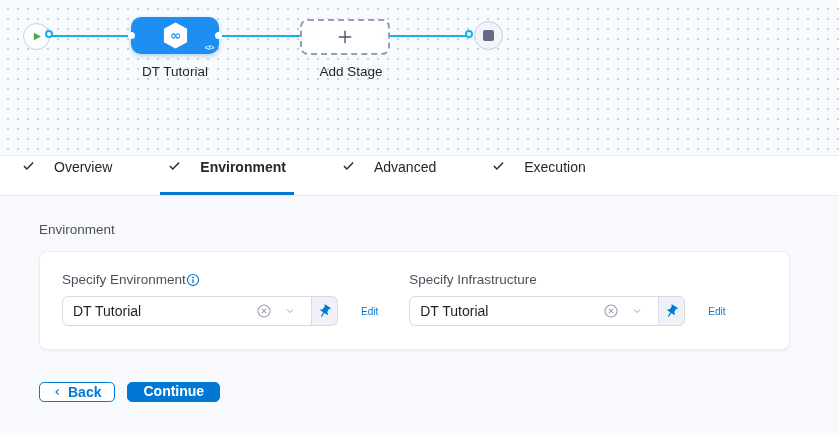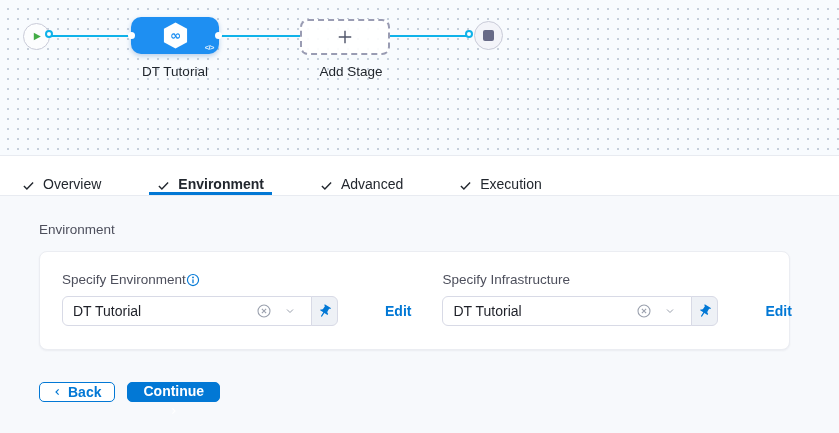--- a/index.html
+++ b/index.html
@@ -47,21 +47,21 @@
     background:#f3f4f9; border:1px solid #c9cbd8; display:flex; align-items:center; justify-content:center;
   }
   .stop-square { width:11px; height:11px; border-radius:2px; background:#676a87; }
 
   
   .tabbar {
     display:flex; align-items:stretch; height:41px; background:#fff;
     border-top:1px solid #e8ebf1; border-bottom:1px solid #e8ebf1; padding-left:14px;
   }
   .tab {
-    display:flex; align-items:flex-end; gap:8px; padding:3px 8px 0 8px; margin-right:40px;
+    display:flex; align-items:flex-start; gap:19px; padding:3px 8px 0 8px; margin-right:40px;
     border-bottom:3px solid rgba(0,0,0,0); font-size:14px; color:#22272e; cursor:pointer; white-space:nowrap;
   }
   .tab.active { border-bottom-color:#0278d5; font-weight:bold; }
 
   
   .content { height:237px; background:#f7f9fc; padding:26px 0 0 39px; }
   .section-title { font-size:13.5px; color:#4d4f5c; margin-bottom:14px; }
   .card {
     width:751px; height:99px; background:#fff; border:1px solid #ebedf2; border-radius:8px;
     box-shadow:0 1px 2px rgba(40,41,61,.06); padding:20px 22px; display:flex;
@@ -74,21 +74,21 @@
     width:250px; height:30px; border:1px solid #d8dae6; border-radius:6px 0 0 6px;
     padding:0 54px 0 10px; font-size:14px; color:#1e2028; background:#fff; outline:none;
     font-family:"Liberation Sans", sans-serif;
   }
   .combo .clear-pos { position:absolute; right:67px; top:7px; cursor:pointer; line-height:0; }
   .combo .chev-pos  { position:absolute; right:42px; top:9px; cursor:pointer; line-height:0; }
   .pin-btn {
     width:27px; height:30px; margin-left:-1px; background:#eef1f6; border:1px solid #d8dae6;
     border-radius:0 6px 6px 0; display:flex; align-items:center; justify-content:center; cursor:pointer; padding:0;
   }
-  .edit-link { margin-left:46px; font-size:14px; font-weight:bold; color:#0278d5; text-decoration:none; cursor:pointer; }
+  .edit-link { margin-left:22px; font-size:10px; font-weight:normal; color:#0278d5; text-decoration:none; cursor:pointer; }
 
   .footer-row { display:flex; align-items:center; gap:12px; margin-top:32px; }
   .btn { display:inline-flex; align-items:center; gap:6px; height:20px; border-radius:5px; font-size:14px; font-weight:bold; cursor:pointer; font-family:"Liberation Sans", sans-serif; }
   .btn-back { background:#fff; border:1.5px solid #0278d5; color:#0278d5; padding:0 13px; }
   .btn-continue { background:#0278d5; border:1.5px solid #0278d5; color:#fff; padding:0 15px;flex-direction:column; }
   svg { display:block; }
 </style>
 </head>
 <body>
 

